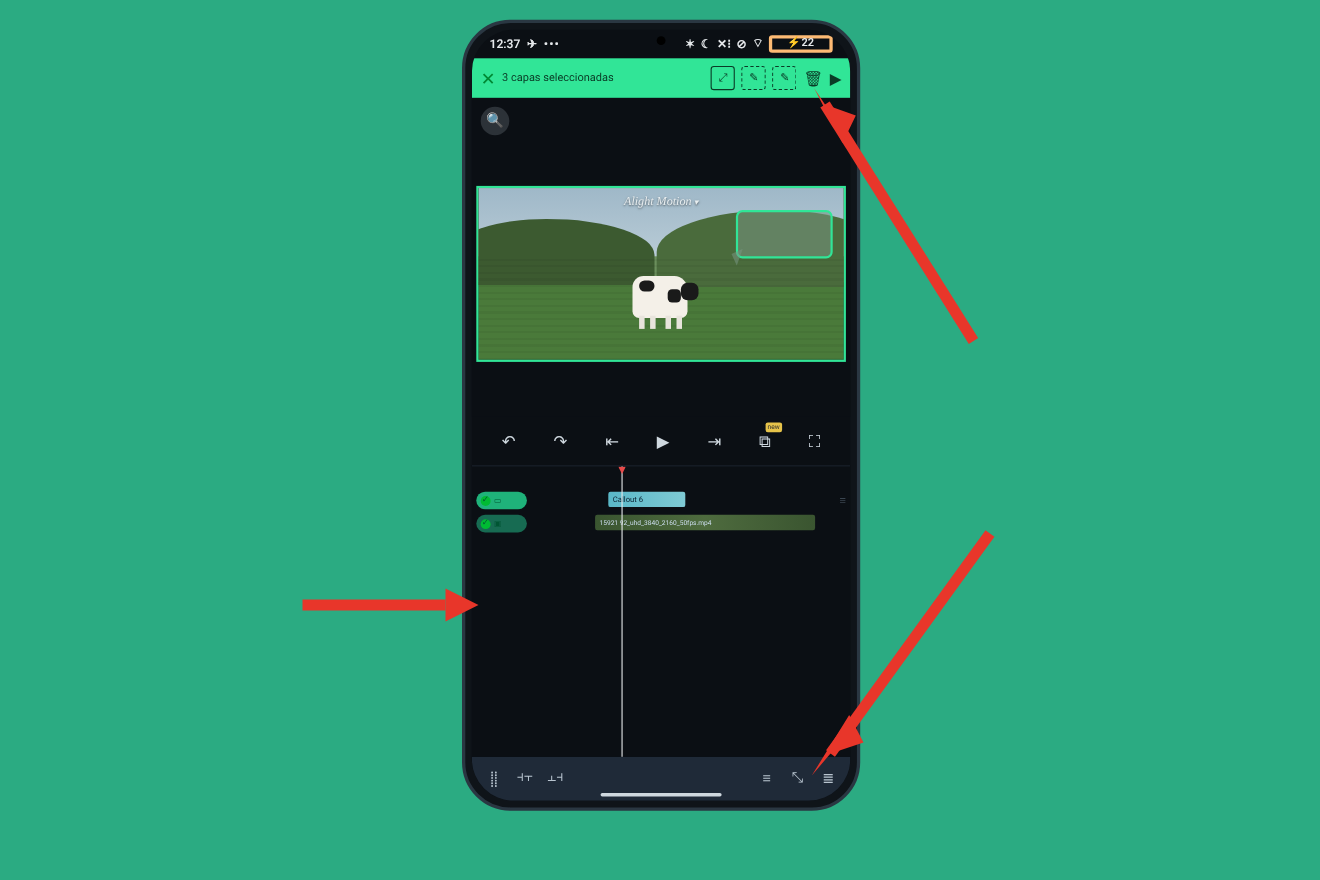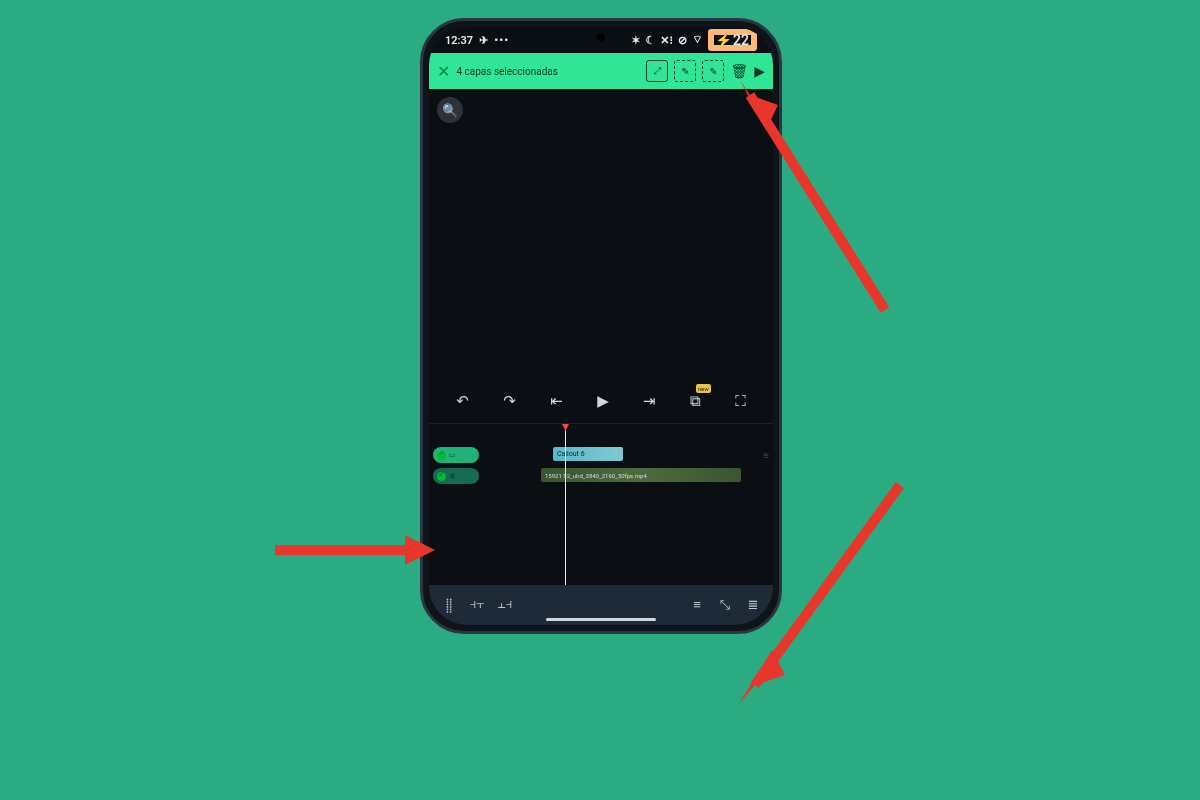--- a/index.html
+++ b/index.html
@@ -9,21 +9,21 @@
     background: #2bab82;
     font-family: -apple-system, Roboto, sans-serif;
     position: relative;
     overflow: hidden;
   }
   .phone {
     position: absolute;
     left: 420px;
     top: 18px;
     width: 362px;
-    height: 616px;
+    height: 719px;
     background: #0f1419;
     border: 3px solid #2a3742;
     border-radius: 44px;
     overflow: hidden;
   }
   .phone::before {
     content: '';
     position: absolute;
     left: 50%; top: 12px;
     transform: translateX(-50%);
@@ -47,21 +47,21 @@
     display: flex;
     align-items: center;
     padding: 0 16px;
     font-size: 11px;
     color: #e6e9ec;
     font-weight: 600;
   }
   .statusbar .left { display:flex; align-items:center; gap:6px; }
   .statusbar .right { margin-left:auto; display:flex; align-items:center; gap:5px; }
   .dots { letter-spacing:1px; }
-  .batt { border:6px solid #fdba74; border-radius:3px; padding:0 2px; font-size:14px; line-height:10px; }
+  .batt { border:3px solid #fdba74; border-radius:3px; padding:0 14px; font-size:10px; line-height:10px; }
   
   .sel-bar {
     height: 36px;
     background: #31e597;
     display: flex;
     align-items: center;
     padding: 0 8px;
     gap: 6px;
   }
   .sel-bar .x { font-size:16px; color:#083; cursor:pointer; }
@@ -218,31 +218,46 @@
         <span>☾</span>
         <span>✕⁝</span>
         <span>⊘</span>
         <span>⌔</span>
         <span class="batt">⚡<span>22</span></span>
       </div>
     </div>
 
     <div class="sel-bar">
       <span class="x">✕</span>
-      <span class="lbl">4 capas seleccionadas</span>
+      <span class="lbl">3 capas seleccionadas</span>
       <span class="spacer"></span>
       <span class="tbtn solid">⤢</span>
       <span class="tbtn">✎</span>
       <span class="tbtn">✎</span>
       <span class="trash">🗑</span>
       <span class="play">▶</span>
     </div>
 
     <div class="stage">
       <div class="zoom-btn">🔍</div>
+      <div class="canvas">
+        <div class="sky"></div>
+        <div class="hill1"></div>
+        <div class="hill2"></div>
+        <div class="grass"></div>
+        <div class="cow">
+          <div class="cow-head"></div>
+          <div class="cow-leg" style="left:6px"></div>
+          <div class="cow-leg" style="left:16px"></div>
+          <div class="cow-leg" style="left:30px"></div>
+          <div class="cow-leg" style="left:40px"></div>
+        </div>
+        <div class="callout"></div>
+        <span class="wm">Alight Motion</span>
+      </div>
     </div>
 
     <div class="playrow">
       <span>↶</span>
       <span>↷</span>
       <span>⇤</span>
       <span>▶</span>
       <span>⇥</span>
       <span class="new-badge">⧉</span>
       <span>⛶</span>

